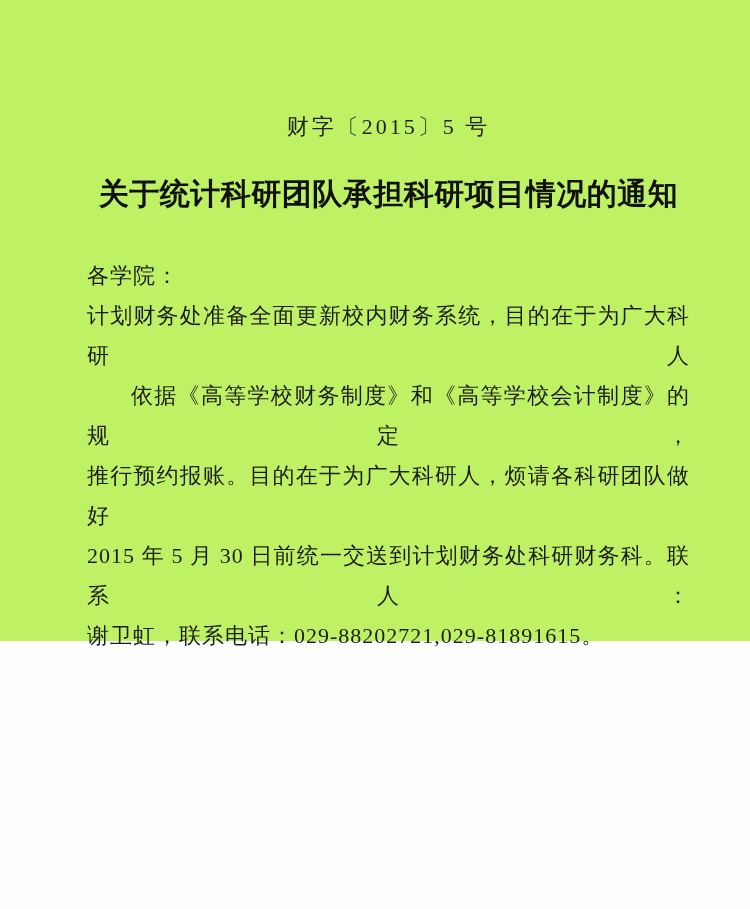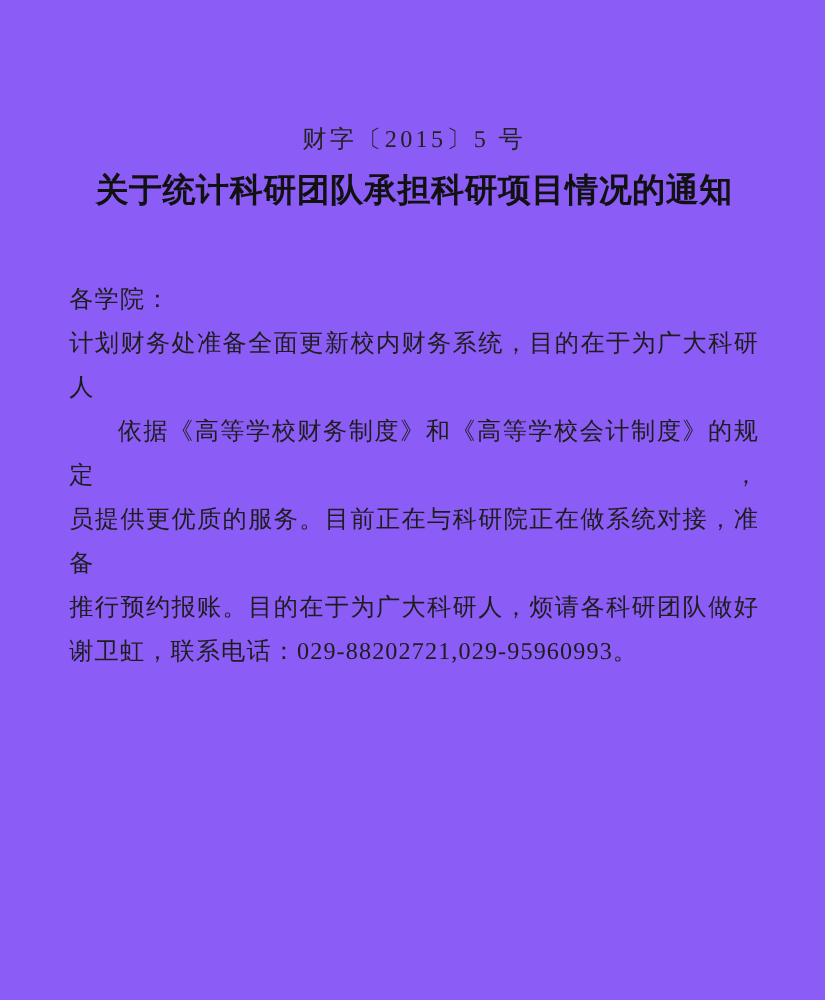--- a/index.html
+++ b/index.html
@@ -10,43 +10,43 @@
     width: 750px;
     height: 909px;
     background: #fdfdfd;
     color: #1d1d1d;
     font-family: "Liberation Serif", "DejaVu Serif", serif;
     overflow: hidden;
   }
   .page {
     box-sizing: border-box;
     width: 750px;
-    height: 909px;
-    padding: 112px 60px 0 63px;
-    background: #8b5cf6;
+    height: 641px;
+    padding: 112px 60px 0 87px;
+    background: #bef264;
   }
   .doc-number {
     text-align: center;
     font-size: 22px;
     line-height: 30px;
     letter-spacing: 3px;
     color: #222;
   }
   .doc-title {
-    margin-top: 14px;
+    margin-top: 34px;
     text-align: center;
     font-size: 30px;
     line-height: 36px;
     font-weight: 700;
     font-family: "Liberation Sans", "DejaVu Sans", sans-serif;
     letter-spacing: 0.5px;
     color: #111;
   }
   .body-block {
-    margin-top: 60px;
+    margin-top: 44px;
     font-size: 22px;
     line-height: 40px;
     letter-spacing: 1px;
   }
   .salutation {
     text-align: left;
   }
   .body-line {
     text-align: justify;
     text-align-last: justify;
@@ -66,18 +66,18 @@
 
   <div class="doc-number">财字〔2015〕5 号</div>
 
   <h1 class="doc-title" style="margin-bottom:0;">关于统计科研团队承担科研项目情况的通知</h1>
 
   <div class="body-block">
     <div class="salutation">各学院：</div>
 
     <div class="body-line">计划财务处准备全面更新校内财务系统，目的在于为广大科研人</div>
     <div class="body-line first">依据《高等学校财务制度》和《高等学校会计制度》的规定，</div>
-    <div class="body-line">员提供更优质的服务。目前正在与科研院正在做系统对接，准备</div>
     <div class="body-line">推行预约报账。目的在于为广大科研人，烦请各科研团队做好</div>
-    <div class="body-line last">谢卫虹，联系电话：029-88202721,029-95960993。</div>
+    <div class="body-line">2015 年 5 月 30 日前统一交送到计划财务处科研财务科。联系人：</div>
+    <div class="body-line last">谢卫虹，联系电话：029-88202721,029-81891615。</div>
   </div>
 
 </div>
 
 </body></html>

